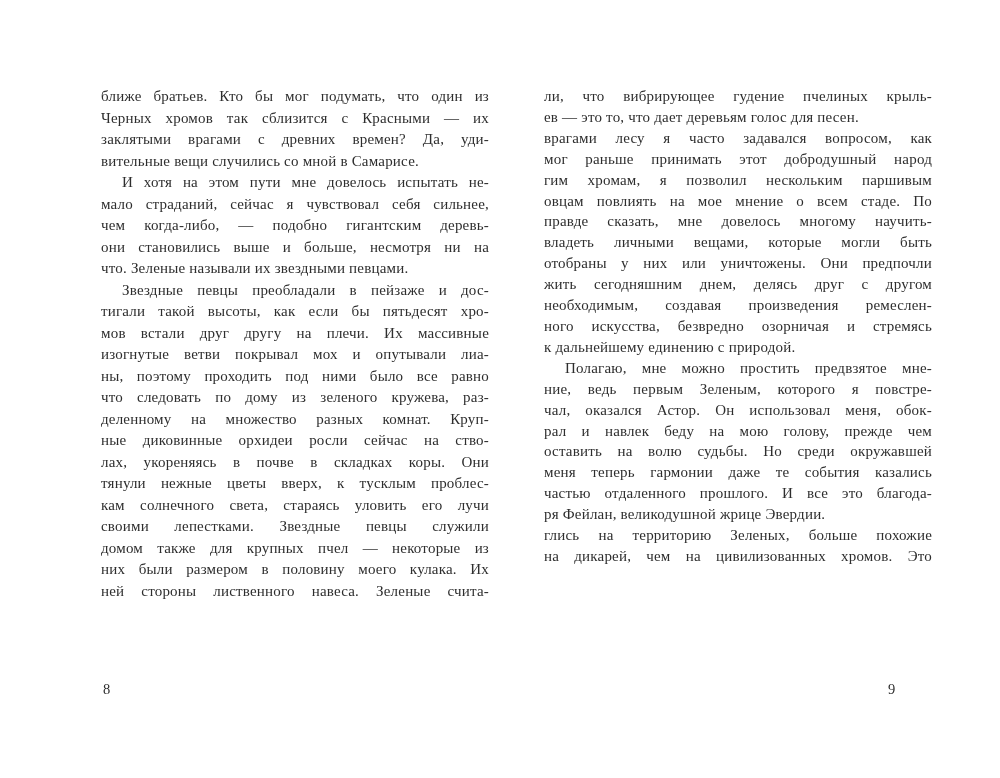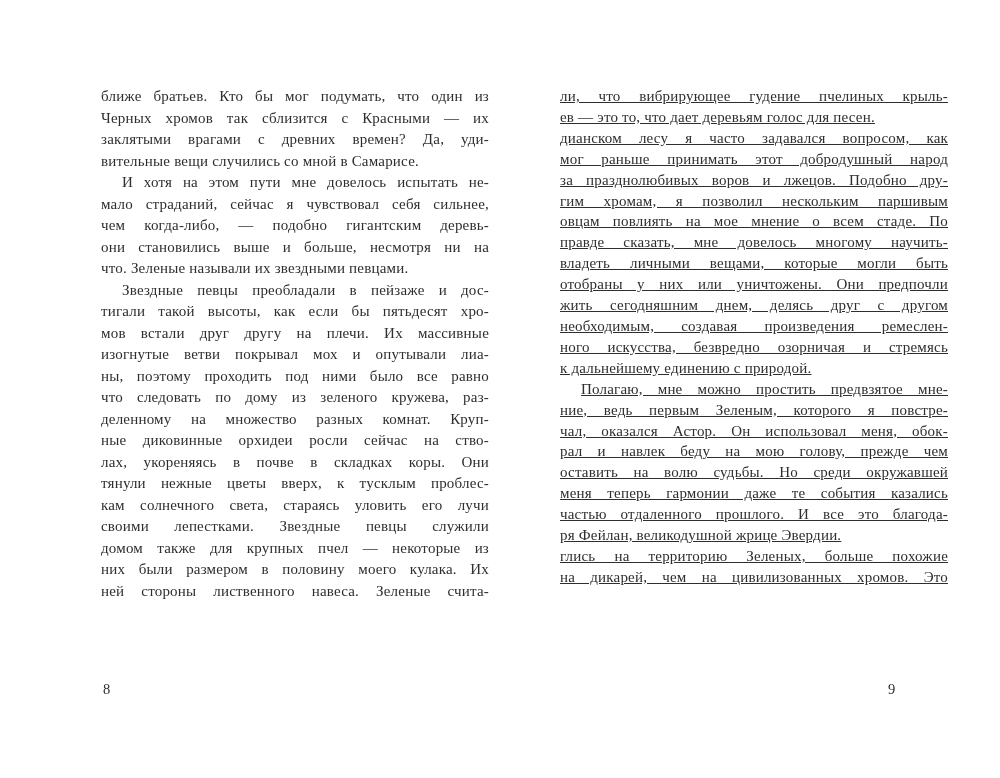--- a/index.html
+++ b/index.html
@@ -26,21 +26,21 @@
   .page-left  { left: 0; }
   .page-right { left: 500px; }
   .text-block {
     position: absolute;
     top: 86px;
     width: 388px;
     color: #2e2e2e;
     letter-spacing: 0.2px;
   }
   .page-left  .text-block { left: 101px; }
-  .page-right .text-block { left: 60px; text-decoration: underline; }
+  .page-right .text-block { left: 44px; }
   .line {
     font-size: 15px;
     line-height: 21.5px;
     text-align: justify;
     text-align-last: justify;
     white-space: normal;
   }
   .page-right .line { line-height: 20.9px; }
   .line.indent  { text-indent: 21px; }
   .line.endline { text-align-last: left; }
@@ -94,23 +94,22 @@
     <div class="page-number">8</div>
   </div>
 
   <div class="page page-right">
     <div class="text-block">
         <div class="paragraph">
           <div class="line">ли, что вибрирующее гудение пчелиных крыль-</div>
           <div class="line endline">ев — это то, что дает деревьям голос для песен.</div>
         </div>
         <div class="paragraph">
-          <div class="line">дианском лесу я часто задавался вопросом, как</div>
+          <div class="line">врагами лесу я часто задавался вопросом, как</div>
           <div class="line">мог раньше принимать этот добродушный народ</div>
-          <div class="line">за празднолюбивых воров и лжецов. Подобно дру-</div>
           <div class="line">гим хромам, я позволил нескольким паршивым</div>
           <div class="line">овцам повлиять на мое мнение о всем стаде. По</div>
           <div class="line">правде сказать, мне довелось многому научить-</div>
           <div class="line">владеть личными вещами, которые могли быть</div>
           <div class="line">отобраны у них или уничтожены. Они предпочли</div>
           <div class="line">жить сегодняшним днем, делясь друг с другом</div>
           <div class="line">необходимым, создавая произведения ремеслен-</div>
           <div class="line">ного искусства, безвредно озорничая и стремясь</div>
           <div class="line endline">к дальнейшему единению с природой.</div>
         </div>

